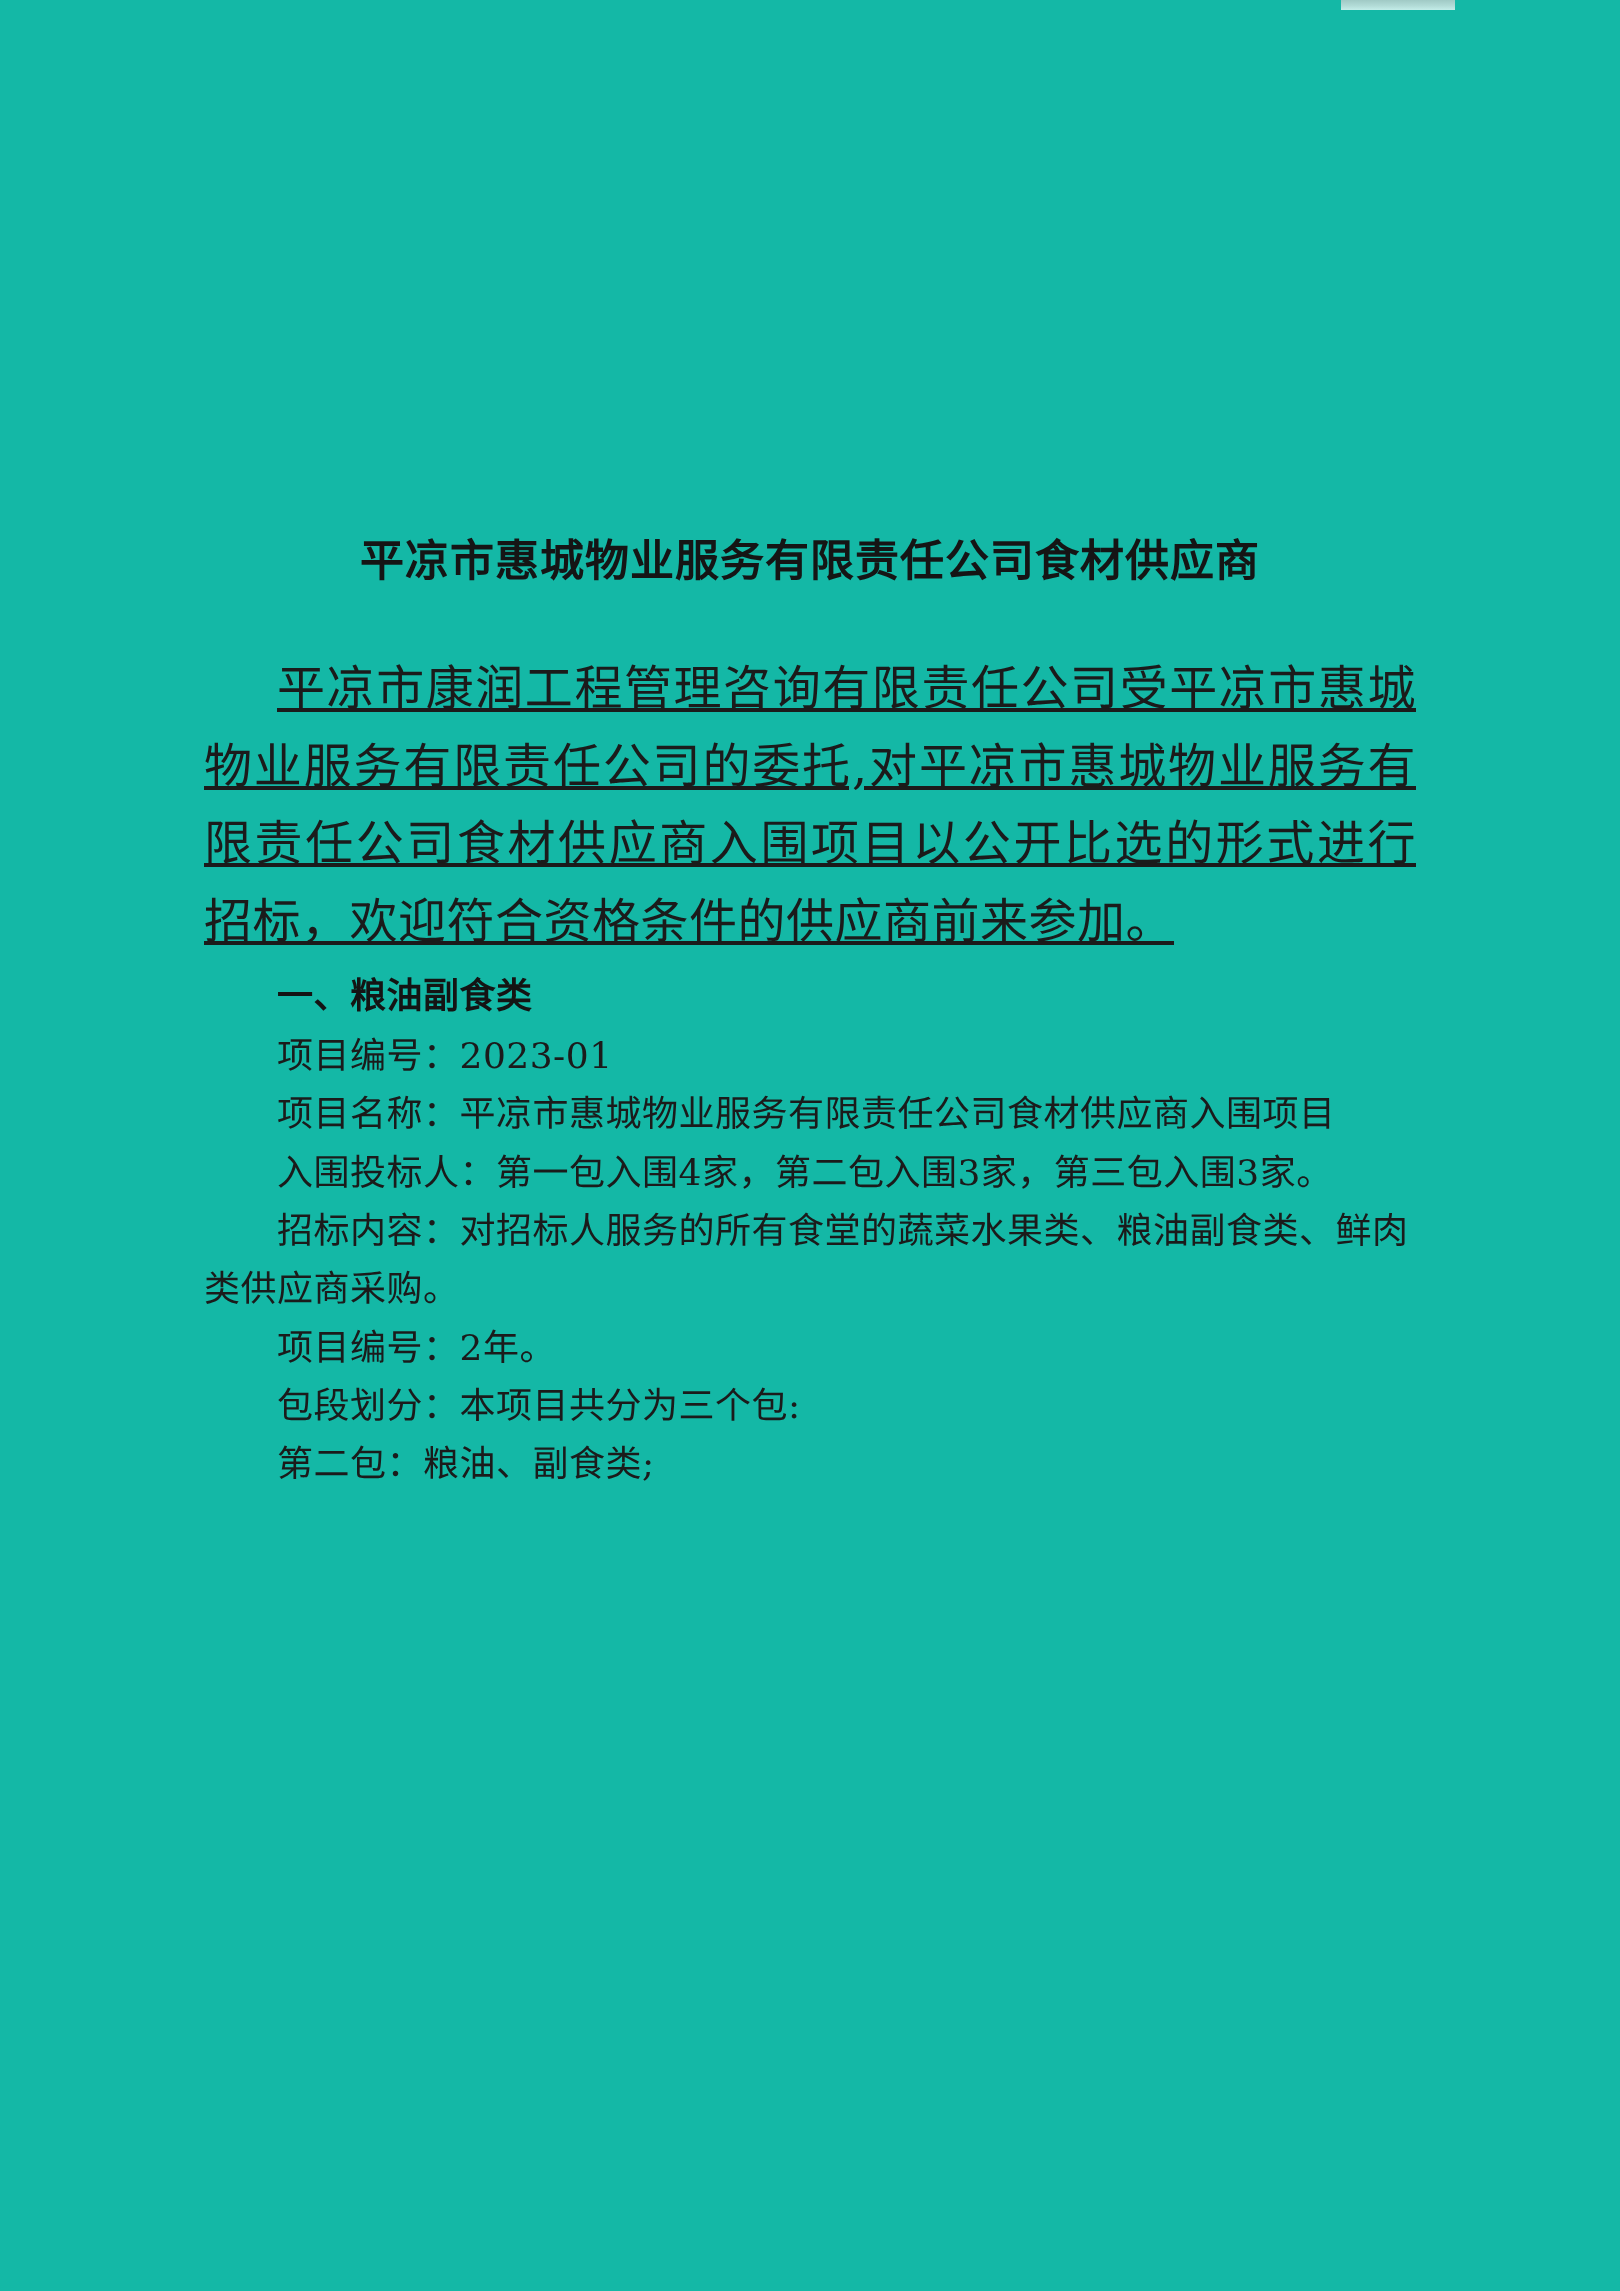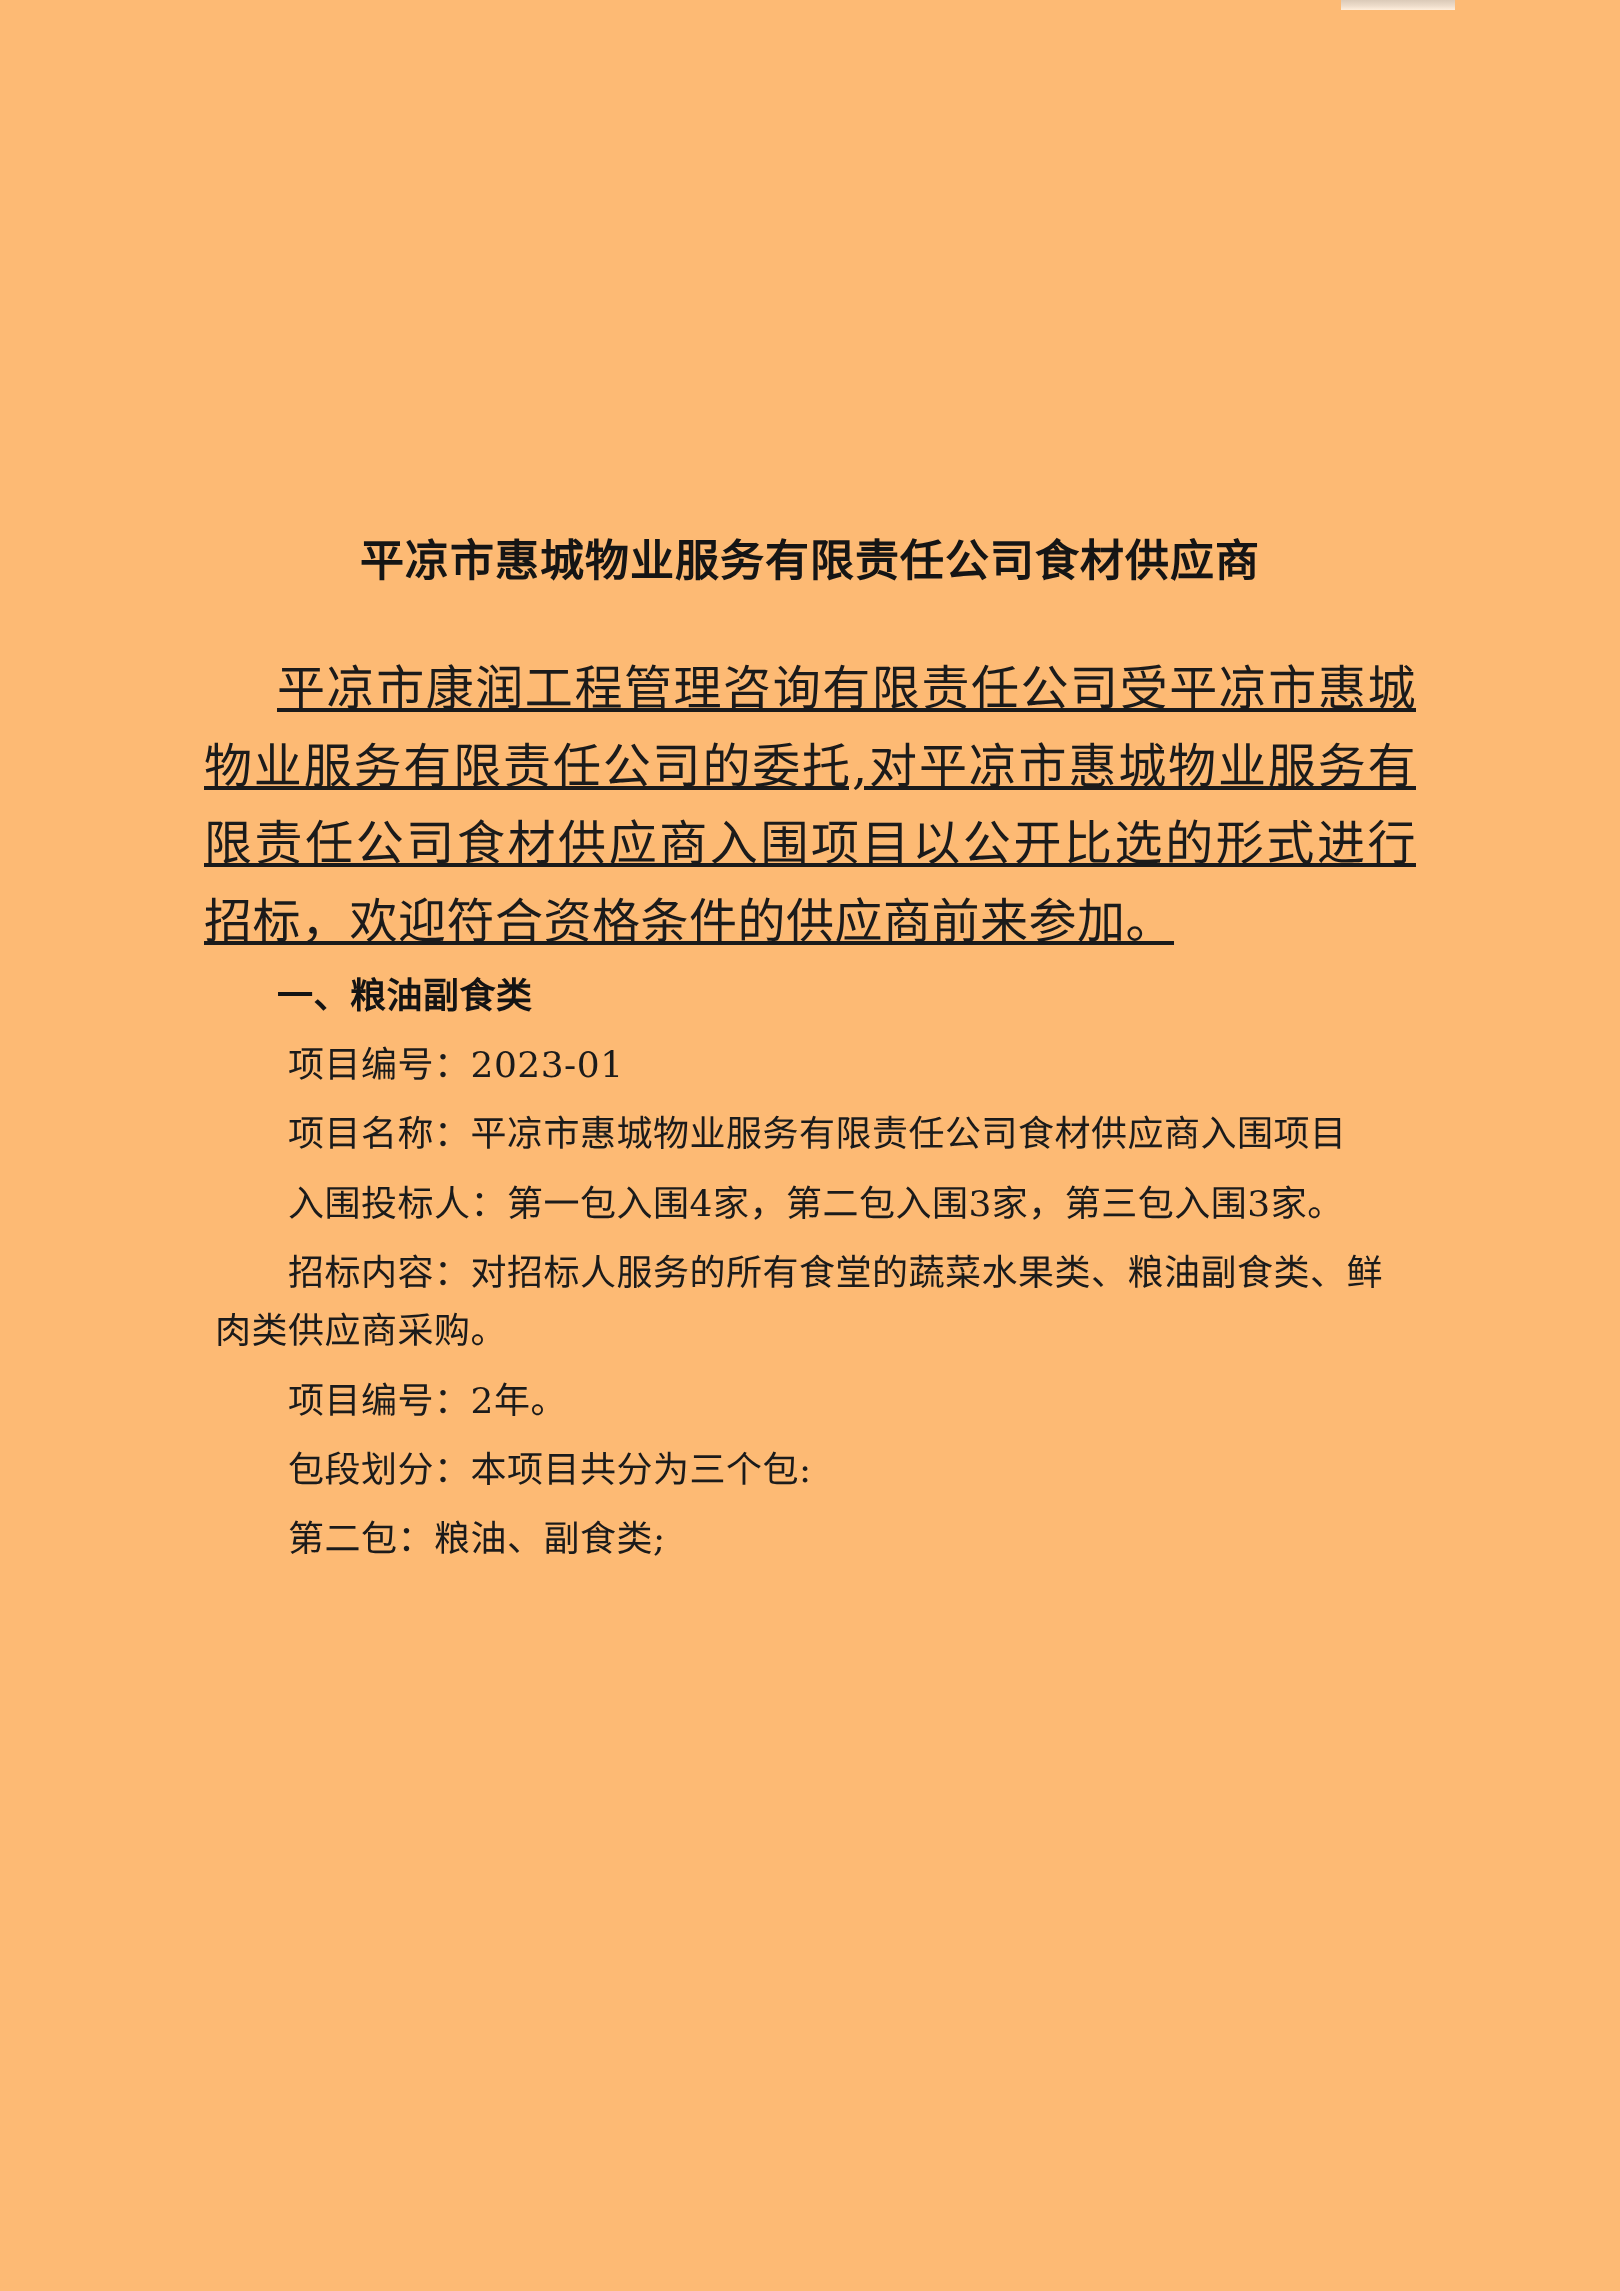--- a/index.html
+++ b/index.html
@@ -13,21 +13,21 @@
     height: 2292px;
     font-family: "DejaVu Serif", "Liberation Serif", serif;
     color: #1a1a1a;
     position: relative;
     overflow: hidden;
   }
 
   .page {
     position: absolute;
     inset: 0;
-    background: #fdba74;
+    background: #14b8a6;
   }
 
   
   .scan-mark {
     position: absolute;
     top: 0px;
     right: 165px;
     width: 114px;
     height: 9.8px;
     background: linear-gradient(to bottom, #cfcfcf 0%, #e8e8e8 60%, #ffffff 100%);
@@ -73,21 +73,21 @@
     line-height: 1.62;
     margin: 5.9px 0 2px 0;
     text-indent: 73px;
     letter-spacing: 0.5px;
     color: #141414;
   }
 
   p.item-line {
     font-size: 36px;
     line-height: 1.62;
-    margin: 11px;
+    margin: 0;
     text-indent: 73px;
     letter-spacing: 0.5px;
     color: #1b1b1b;
   }
 </style>
 </head>
 <body>
 
 <div class="page">
 

